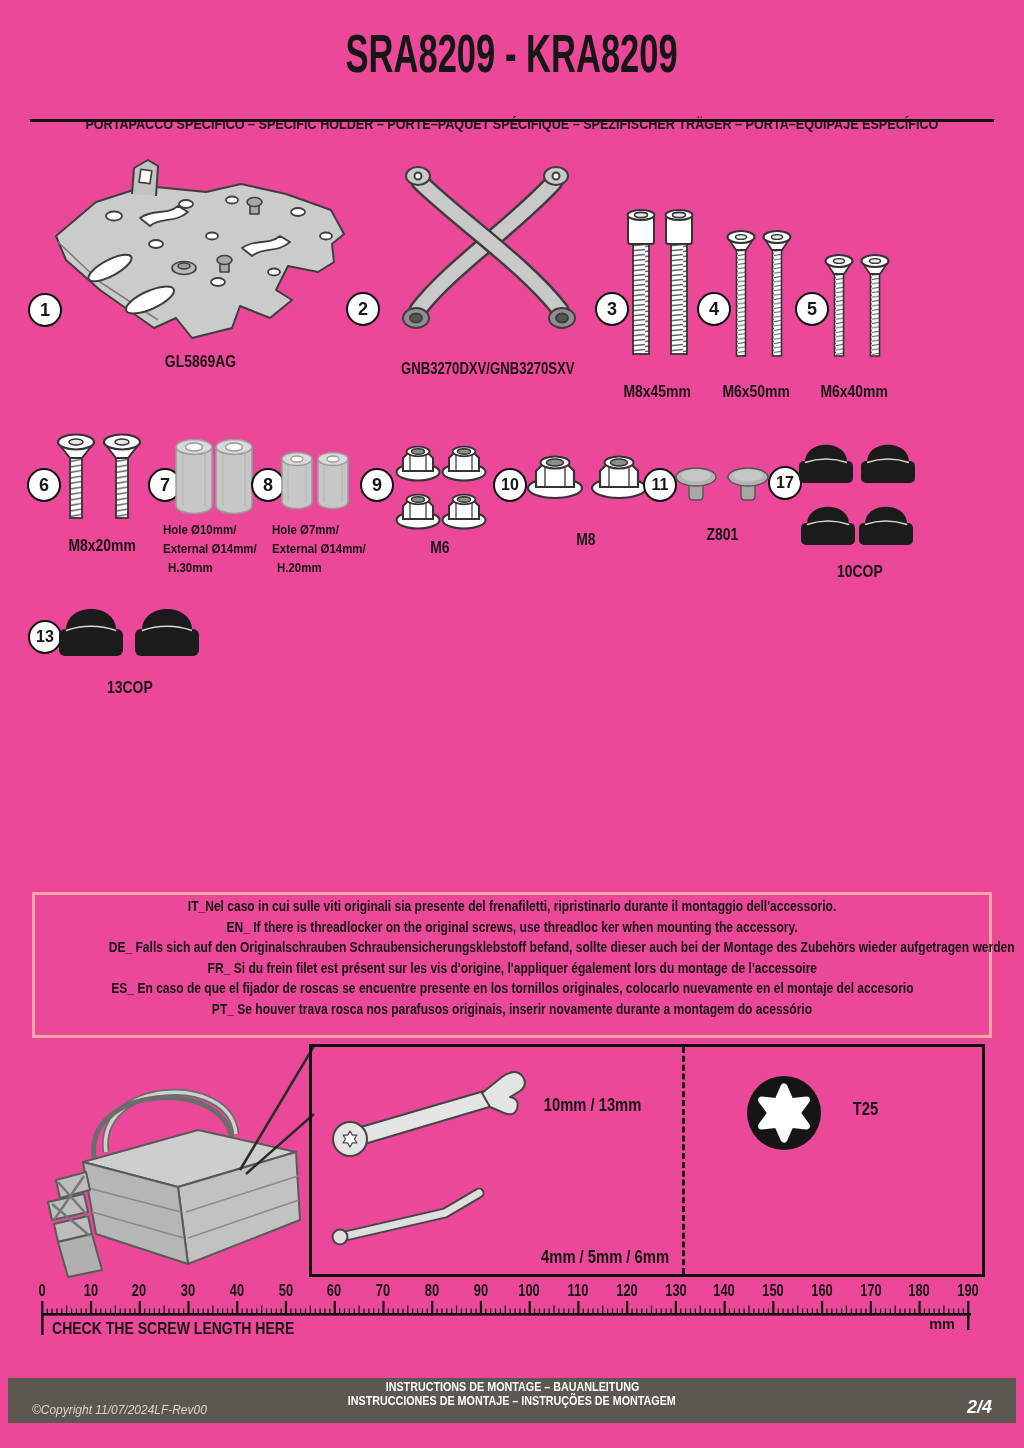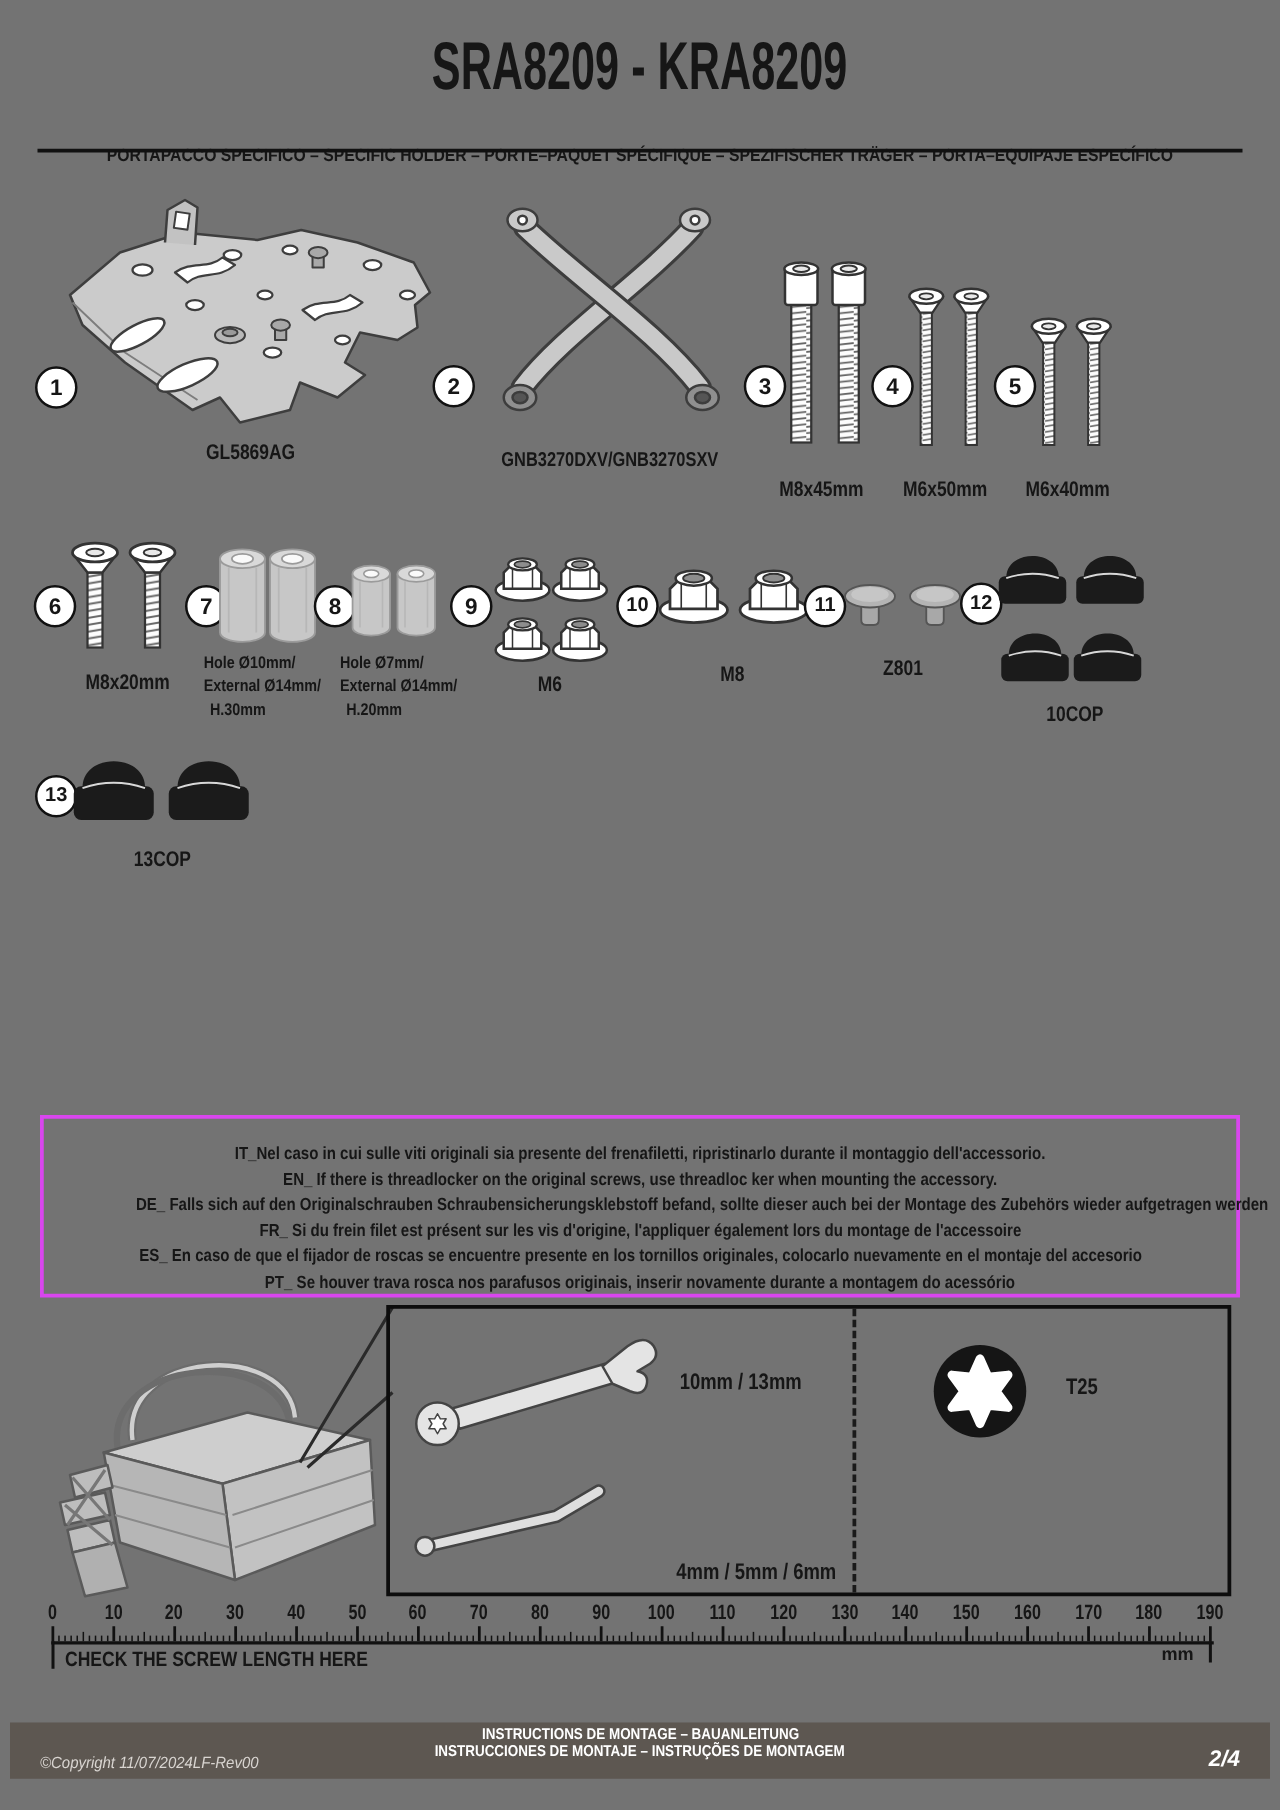--- a/index.html
+++ b/index.html
@@ -1,34 +1,34 @@
 <!DOCTYPE html>
 <html><head>
 <meta charset="utf-8">
 <style>
   html,body{margin:0;padding:0;background:#fff;}
-  #page{position:relative;width:1024px;height:1448px;background:#737373;overflow:hidden;
+  #page{position:relative;width:1024px;height:1448px;background:#ec4899;overflow:hidden;
         font-family:"Liberation Sans","DejaVu Sans",sans-serif;color:#161616;}
   .abs{position:absolute;}
   .cx{display:inline-block;transform:scaleX(0.82);transform-origin:center;white-space:nowrap;}
   .cxl{display:inline-block;transform:scaleX(0.85);transform-origin:left center;white-space:nowrap;}
   
   #title{top:22px;left:0;width:1024px;text-align:center;font-weight:bold;font-size:54px;letter-spacing:0px;}
   #title .cx{transform:scaleX(0.64);}
   #subtitle{top:92px;left:0;width:1024px;text-align:center;font-weight:bold;font-size:14px;margin-top:24px;}
   #subtitle .cx{transform:scaleX(0.9);}
   #hrule{top:119px;left:30px;width:964px;height:3px;background:#111;}
   
   .badge{width:34px;height:34px;border:2.5px solid #111;border-radius:50%;background:#fff;
          display:flex;align-items:center;justify-content:center;font-weight:bold;font-size:18px;box-sizing:border-box;}
   .plabel{text-align:center;font-weight:bold;font-size:17px;}
   .slabel{font-weight:bold;font-size:13.5px;line-height:19px;}
   
-  #notebox{top:892px;left:32px;width:960px;height:146px;border:3px solid #d946ef;box-sizing:border-box;
-           text-align:center;padding-top:17px;}
+  #notebox{top:892px;left:32px;width:960px;height:146px;border:3px solid #fca5a5;box-sizing:border-box;
+           text-align:center;padding-top:1px;}
   .noteline{font-size:14px;font-weight:bold;line-height:20.5px;}
   .noteline .cx{transform:scaleX(0.86);}
   
   #toolpanel{top:1044px;left:309px;width:676px;height:233px;border:3px solid #0d0d0d;box-sizing:border-box;}
   #tool-divider{position:absolute;left:370px;top:0;bottom:0;width:0;border-left:3px dashed #1a1a1a;}
   .tool-label{position:absolute;font-weight:bold;font-size:18px;}
   
   .ruler-num{position:absolute;top:0;transform:translateX(-50%) scaleX(0.78);font-weight:bold;font-size:16.5px;white-space:nowrap;}
   #ruler-caption{top:1319px;left:52px;font-weight:bold;font-size:16.5px;}
   #ruler-unit{top:1316px;left:885px;width:70px;text-align:right;font-weight:bold;font-size:14.5px;}
@@ -261,21 +261,21 @@
     <g id="plug">
       <path d="M15,18 L15,30 Q15,34 19,34 L25,34 Q29,34 29,30 L29,18" fill="#a8a8a8" stroke="#555" stroke-width="1.5"></path>
       <ellipse cx="22" cy="11" rx="20" ry="9" fill="#b4b4b4" stroke="#555" stroke-width="1.5"></ellipse>
       <ellipse cx="22" cy="9.5" rx="15" ry="6" fill="#c6c6c6"></ellipse>
     </g>
     <use href="#plug" x="52"></use>
   </svg>
   <div class="abs plabel" style="left:676px;top:525px;width:92px;"><span class="cx">Z801</span></div>
 
   <div class="abs badge" style="left:768px;top:466px;">
-      <span style="font-size:16px">12</span>
+      <span style="font-size:16px">17</span>
     </div>
   <svg class="abs" style="left:798px;top:434px;" width="122" height="116" viewBox="0 0 122 116">
     <g id="capS">
       <rect x="1" y="27" width="54" height="22" rx="5" fill="#1b1b1b"></rect>
       <path d="M7,28 C7,5 49,5 49,28 Z" fill="#1b1b1b"></path>
       <path d="M7,28.5 Q28,21.5 49,28.5" stroke="#d8d8d8" stroke-width="1.4" fill="none"></path>
     </g>
     <use href="#capS" x="62"></use>
       <use href="#capS" x="2" y="62"></use>
       <use href="#capS" x="60" y="62"></use>

